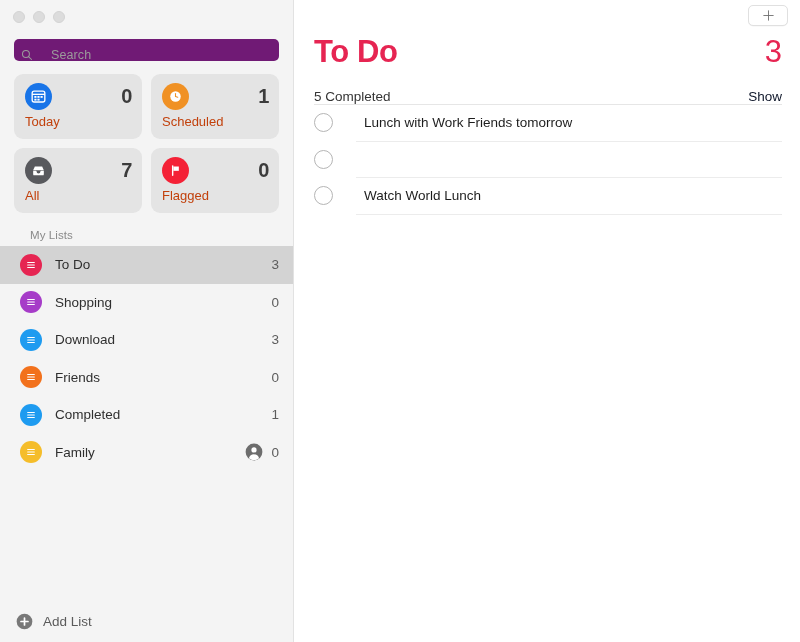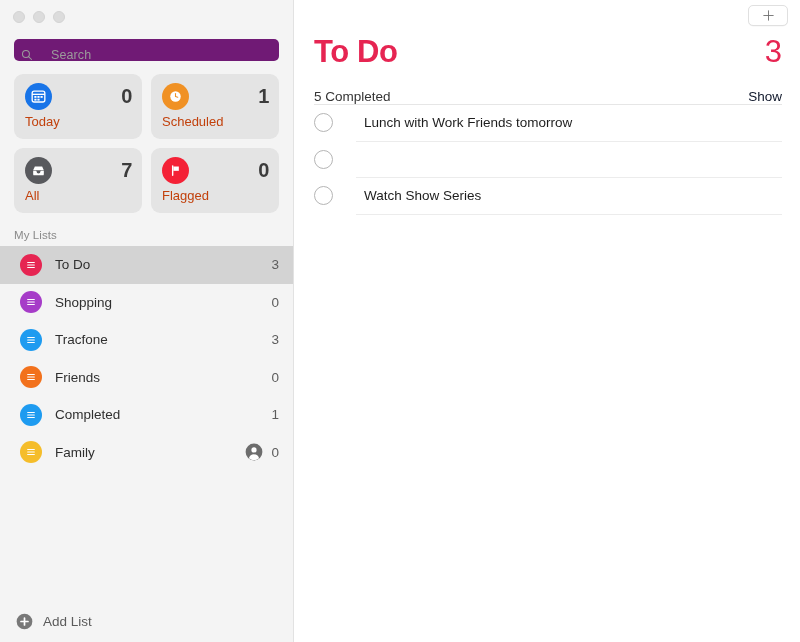--- a/index.html
+++ b/index.html
@@ -96,21 +96,21 @@
     font-size: 13px;
     color: #c2410c;
     margin-top: 4px;
     letter-spacing: 0px;
   }
 
   
   .section-header {
     font-size: 11.5px;
     color: #8a8a8a;
-    padding: 16px 0 5px 14px;
+    padding: 16px 0 5px 30px;
     letter-spacing: 0.1px;
   }
   .list-row {
     display: flex;
     align-items: center;
     height: 37.5px;
     padding: 0 14px 0 20px;
     gap: 0;
   }
   .list-row.selected { background: #d3d3d3; }
@@ -345,21 +345,21 @@
       </div>
 
       <div class="list-row">
         <div class="list-badge" style="background:#1e9bf0">
           <svg viewBox="0 0 18 18" width="12" height="12">
             <rect x="3.2" y="4.4" width="11.6" height="1.7" rx="0.85" fill="#fff"></rect>
             <rect x="3.2" y="8.15" width="11.6" height="1.7" rx="0.85" fill="#fff"></rect>
             <rect x="3.2" y="11.9" width="11.6" height="1.7" rx="0.85" fill="#fff"></rect>
           </svg>
         </div>
-        <span class="list-name">Tracfone</span>
+        <span class="list-name">Download</span>
         <span class="list-count">3</span>
       </div>
 
       <div class="list-row">
         <div class="list-badge" style="background:#f2711c">
           <svg viewBox="0 0 18 18" width="12" height="12">
             <rect x="3.2" y="4.4" width="11.6" height="1.7" rx="0.85" fill="#fff"></rect>
             <rect x="3.2" y="8.15" width="11.6" height="1.7" rx="0.85" fill="#fff"></rect>
             <rect x="3.2" y="11.9" width="11.6" height="1.7" rx="0.85" fill="#fff"></rect>
           </svg>
@@ -439,21 +439,21 @@
         </div>
         <div class="reminder-sep"></div>
 
         <div class="reminder-row">
           <div class="reminder-circle"></div>
         </div>
         <div class="reminder-sep"></div>
 
         <div class="reminder-row">
           <div class="reminder-circle"></div>
-          <span class="reminder-text">Watch Show Series</span>
+          <span class="reminder-text">Watch World Lunch</span>
         </div>
         <div class="reminder-sep"></div>
 
       </div>
 
     </div>
   </div>
 
 </div>
 

